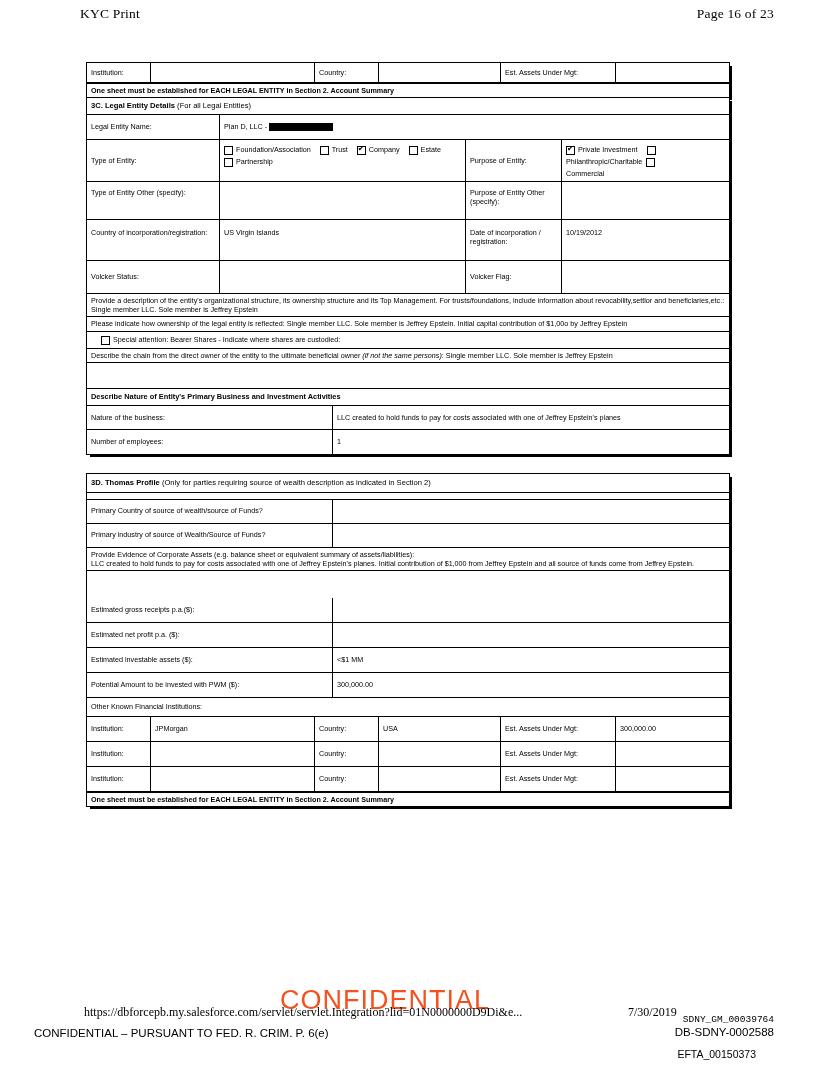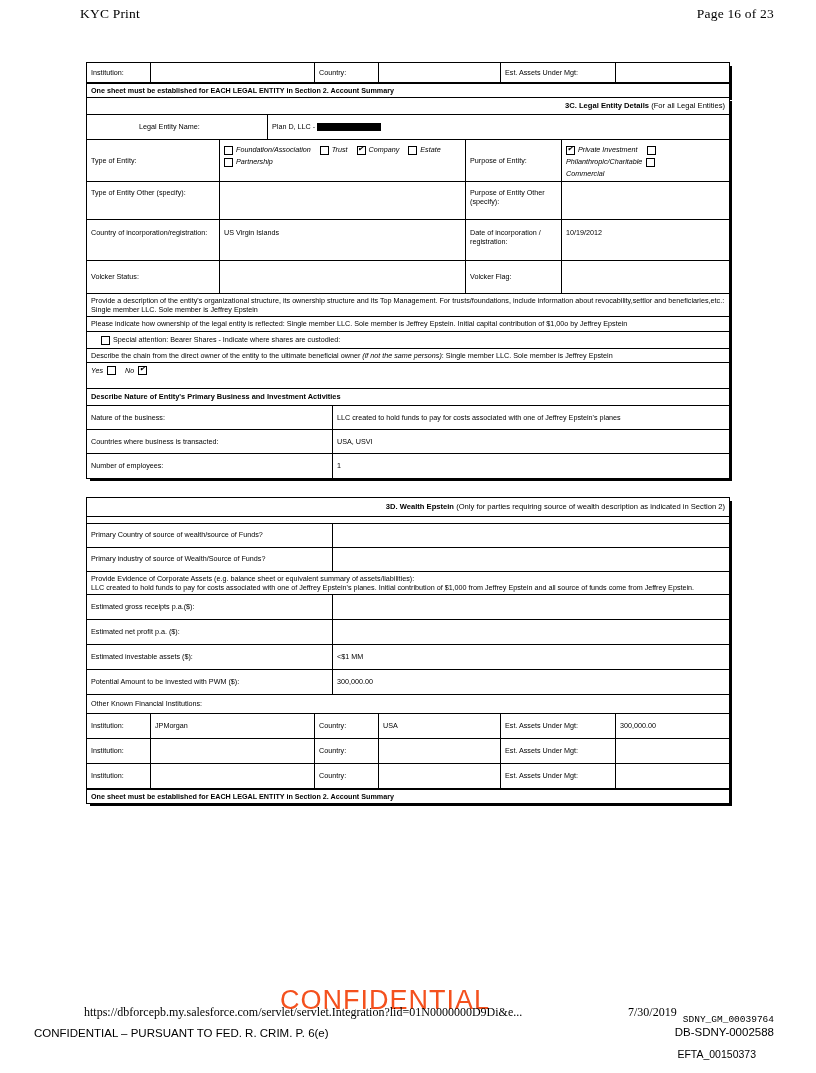--- a/index.html
+++ b/index.html
@@ -72,21 +72,21 @@
   }
   .cell:last-child { border-right: none; }
   .cell.top { align-items: flex-start; }
   .lbl { font-size: 7.2px; }
   .val { font-size: 7.2px; }
   .bold { font-weight: bold; }
   .ttl {
     font-weight: bold;
     font-size: 7.6px;
     padding: 3px 4px;
-    text-align: right;
+    text-align: left;
     border-bottom: 1px solid #000;
   }
   .ttl .sub { font-weight: normal; }
   .note {
     font-weight: bold;
     font-size: 7.2px;
     padding: 2px 4px;
   }
   .cb {
     display: inline-block;
@@ -107,21 +107,21 @@
     line-height: 9px;
   }
   .redact {
     display: inline-block;
     background: #000;
     height: 8px;
     vertical-align: middle;
     margin: 0 2px;
   }
   .opts { display: flex; flex-wrap: wrap; align-items: center; }
-  .opt { margin-right: 9px; white-space: nowrap; display: flex; align-items: center; font-style: italic; }
+  .opt { margin-right: 9px; white-space: nowrap; display: flex; align-items: center; }
   .stack { display: block; }
   .stack .opt { margin-bottom: 3px; }
   .ital { font-style: italic; }
 
   
   .gap { height: 18px; }
 
   
   .confidential {
     position: absolute;
@@ -219,21 +219,21 @@
       <div class="note" style="border-top:1px solid #000;">One sheet must be established for EACH LEGAL ENTITY in Section 2. Account Summary</div>
     </div>
 
     <div class="blk shadow" style="margin-top:-1px;">
       <div class="ttl">
         <span>3C. Legal Entity Details</span>
         <span class="sub">(For all Legal Entities)</span>
       </div>
 
       <div class="row" style="height:25px;">
-        <div class="cell" style="width:133px;margin-left:48px;">
+        <div class="cell" style="width:133px;">
           <span class="lbl">Legal Entity Name:</span>
         </div>
         <div class="cell" style="flex:1;">
           <span class="val">Plan D, LLC -</span>
           <span class="redact" style="width:64px;"></span>
         </div>
       </div>
 
       <div class="row" style="height:42px;">
         <div class="cell" style="width:133px;">
@@ -359,71 +359,53 @@
         </div>
       </div>
 
       <div class="row">
         <div class="cell" style="flex:1; display:block; padding:2px 4px;">
           <span class="lbl">Describe the chain from the direct owner of the entity to the ultimate beneficial owner </span><span class="lbl ital">(if not the same persons)</span><span class="lbl">:  Single member LLC. Sole member is Jeffrey Epstein</span>
         </div>
       </div>
 
       <div class="row" style="height:26px;">
-        <div class="cell" style="flex:1; padding-top:3px; align-items:flex-start;">
-          <span class="opt">
-            <span class="lbl">Yes</span>
-            <span class="cb" style="margin:0 0 -1px 4px;"></span>
-          </span>
-          <span class="opt">
-            <span class="lbl">No</span>
-            <span class="cb checked" style="margin:0 0 -1px 4px;"></span>
-          </span>
-        </div>
       </div>
 
       <div class="row" style="height:17px;">
         <div class="cell" style="flex:1;">
           <span class="bold" style="font-size:7.4px;">Describe Nature of Entity's Primary Business and Investment Activities</span>
         </div>
       </div>
 
       <div class="row" style="height:24px;">
         <div class="cell" style="width:246px;">
           <span class="lbl">Nature of the business:</span>
         </div>
         <div class="cell" style="flex:1;">
           <span class="val">LLC created to hold funds to pay for costs associated with one of Jeffrey Epstein's planes</span>
         </div>
       </div>
 
-      <div class="row" style="height:24px;">
-        <div class="cell" style="width:246px;">
-          <span class="lbl">Countries where business is transacted:</span>
-        </div>
-        <div class="cell" style="flex:1;">
-          <span class="val">USA, USVI</span>
-        </div>
-      </div>
 
       <div class="row" style="height:24px;">
         <div class="cell" style="width:246px;">
           <span class="lbl">Number of employees:</span>
         </div>
         <div class="cell" style="flex:1;">
           <span class="val">1</span>
         </div>
       </div>
     </div>
 
     <div class="gap"></div>
 
     <div class="blk shadow">
       <div class="ttl" style="padding:4px;">
-        <span>3D. Wealth Epstein</span>
+        <span>3D. Thomas Profile</span>
         <span class="sub">(Only for parties requiring source of wealth description as indicated in Section 2)</span>
       </div>
 
       <div style="height:6px; border-bottom:1px solid #000;"></div>
 
       <div class="row" style="height:24px;">
         <div class="cell" style="width:246px;">
           <span class="lbl">Primary Country of source of wealth/source of Funds?</span>
         </div>
         <div class="cell" style="flex:1;">
@@ -440,21 +422,21 @@
         </div>
       </div>
 
       <div class="row">
         <div class="cell" style="flex:1; display:block; padding:2px 4px;">
           <div class="lbl">Provide Evidence of Corporate Assets (e.g. balance sheet or equivalent summary of assets/liabilities):</div>
           <div class="val">LLC created to hold funds to pay for costs associated with one of Jeffrey Epstein's planes. Initial contribution of $1,000 from Jeffrey Epstein and all source of funds come from Jeffrey Epstein.</div>
         </div>
       </div>
 
-      <div class="row" style="height:25px;">
+      <div class="row" style="height:25px;margin-top:27px;">
         <div class="cell" style="width:246px;">
           <span class="lbl">Estimated gross receipts p.a.($):</span>
         </div>
         <div class="cell" style="flex:1;">
           <span class="val"></span>
         </div>
       </div>
 
       <div class="row" style="height:25px;">
         <div class="cell" style="width:246px;">

